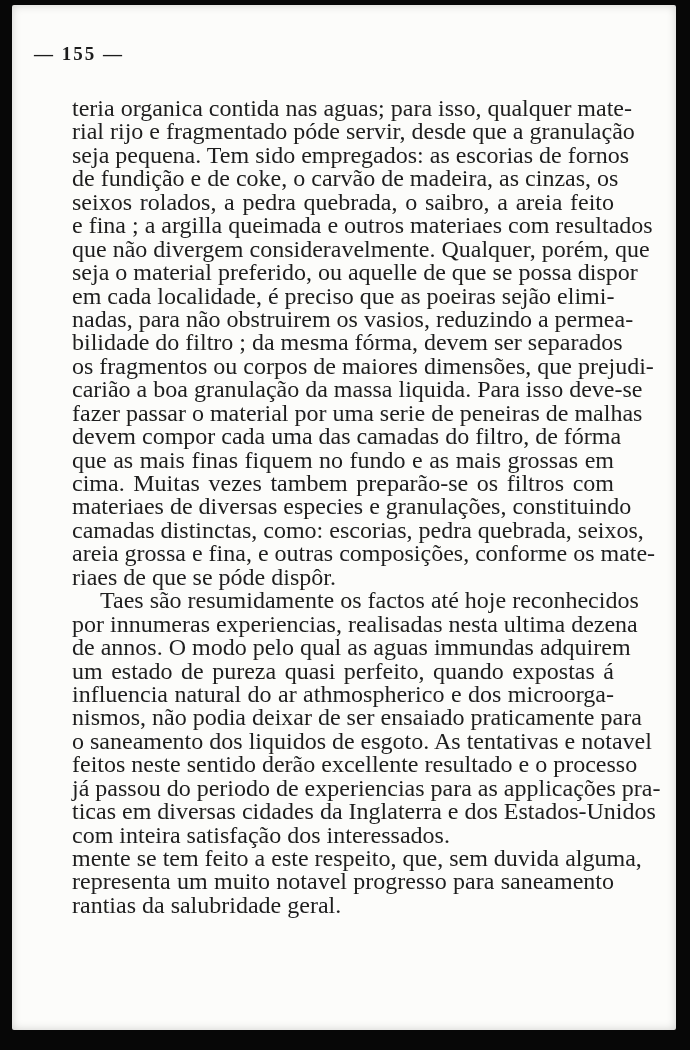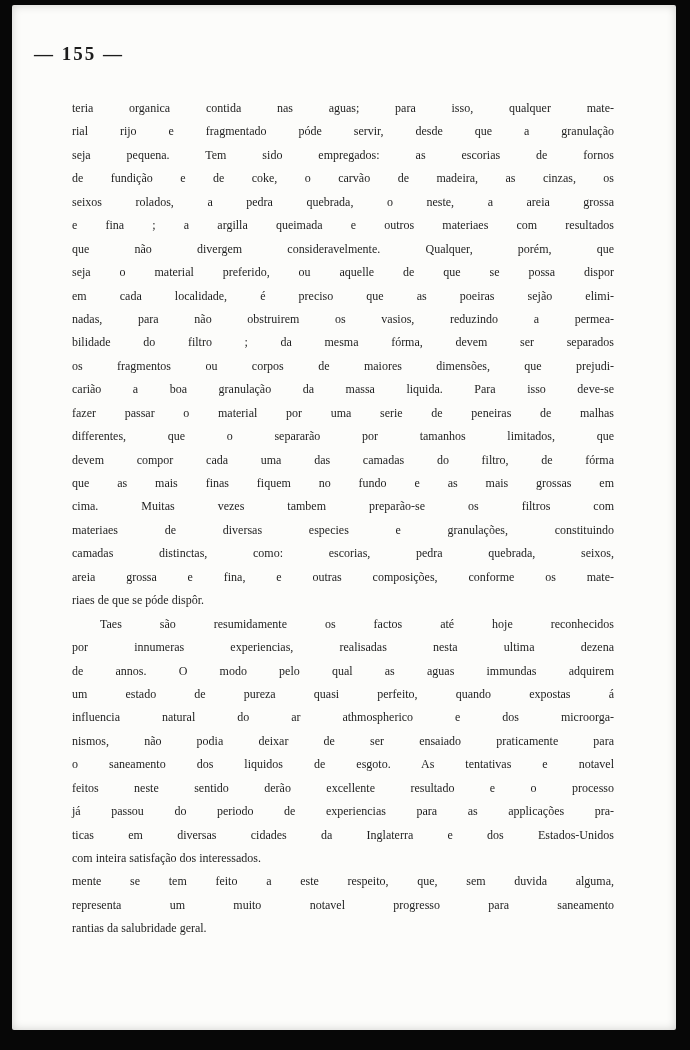--- a/index.html
+++ b/index.html
@@ -40,21 +40,21 @@
     letter-spacing: 2px;
     color: #1c1c1c;
     padding-left: 22px;
   }
   .text-column {
     position: absolute;
     top: 92px;
     left: 60px;
     width: 542px;
     color: #1e1e1e;
-    font-size: 12px;
+    font-size: 24px;
   }
   .paragraph {
     margin: 0;
     padding: 0;
   }
   .line {
     line-height: 23.45px;
     height: 23.45px;
     white-space: nowrap;
     text-align: justify;
@@ -76,31 +76,30 @@
 <div class="frame"></div>
 
 <div class="page">
   <div class="page-header">— 155 —</div>
   <div class="text-column">
       <div class="paragraph">
         <div class="line">teria organica contida nas aguas; para isso, qualquer mate-</div>
         <div class="line">rial rijo e fragmentado póde servir, desde que a granulação</div>
         <div class="line">seja pequena. Tem sido empregados: as escorias de fornos</div>
         <div class="line">de fundição e de coke, o carvão de madeira, as cinzas, os</div>
-        <div class="line">seixos rolados, a pedra quebrada, o neste, a areia grossa</div>
+        <div class="line">seixos rolados, a pedra quebrada, o saibro, a areia feito</div>
         <div class="line">e fina ; a argilla queimada e outros materiaes com resultados</div>
         <div class="line">que não divergem consideravelmente. Qualquer, porém, que</div>
         <div class="line">seja o material preferido, ou aquelle de que se possa dispor</div>
         <div class="line">em cada localidade, é preciso que as poeiras sejão elimi-</div>
         <div class="line">nadas, para não obstruirem os vasios, reduzindo a permea-</div>
         <div class="line">bilidade do filtro ; da mesma fórma, devem ser separados</div>
         <div class="line">os fragmentos ou corpos de maiores dimensões, que prejudi-</div>
         <div class="line">carião a boa granulação da massa liquida. Para isso deve-se</div>
         <div class="line">fazer passar o material por uma serie de peneiras de malhas</div>
-        <div class="line">differentes, que o separarão por tamanhos limitados, que</div>
         <div class="line">devem compor cada uma das camadas do filtro, de fórma</div>
         <div class="line">que as mais finas fiquem no fundo e as mais grossas em</div>
         <div class="line">cima. Muitas vezes tambem preparão-se os filtros com</div>
         <div class="line">materiaes de diversas especies e granulações, constituindo</div>
         <div class="line">camadas distinctas, como: escorias, pedra quebrada, seixos,</div>
         <div class="line">areia grossa e fina, e outras composições, conforme os mate-</div>
         <div class="line last">riaes de que se póde dispôr.</div>
       </div>
       <div class="paragraph">
         <div class="line indent">Taes são resumidamente os factos até hoje reconhecidos</div>

